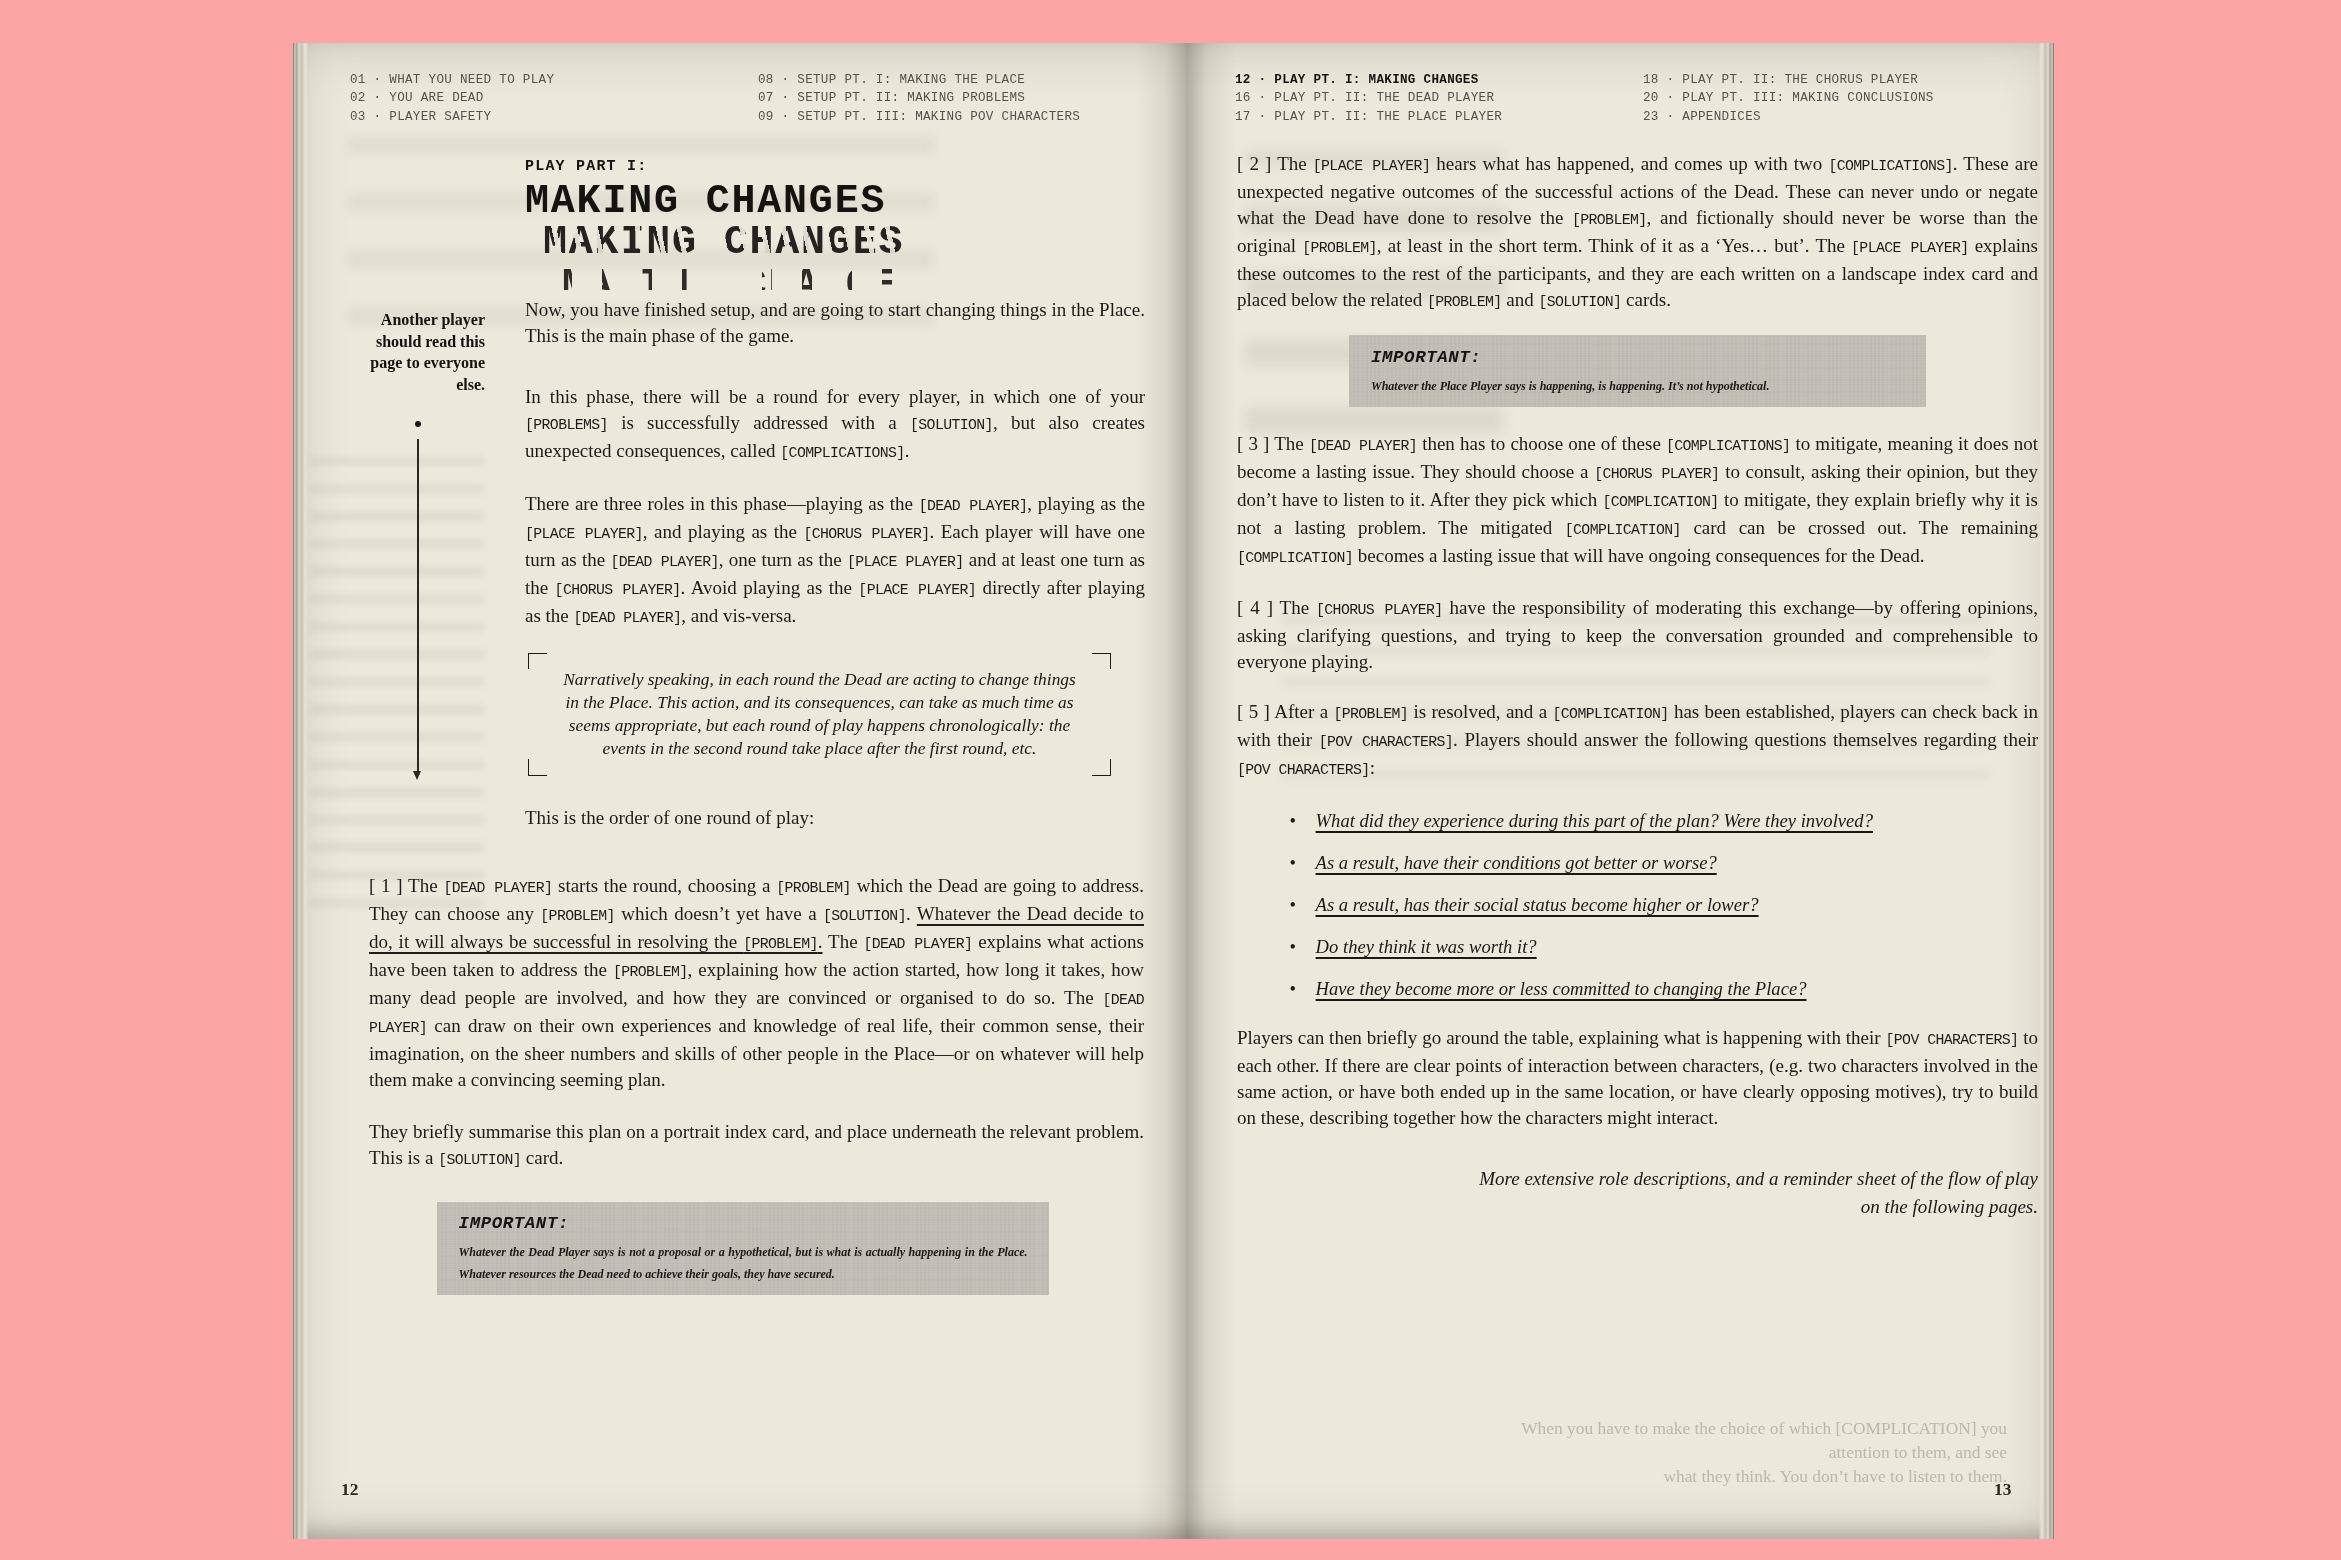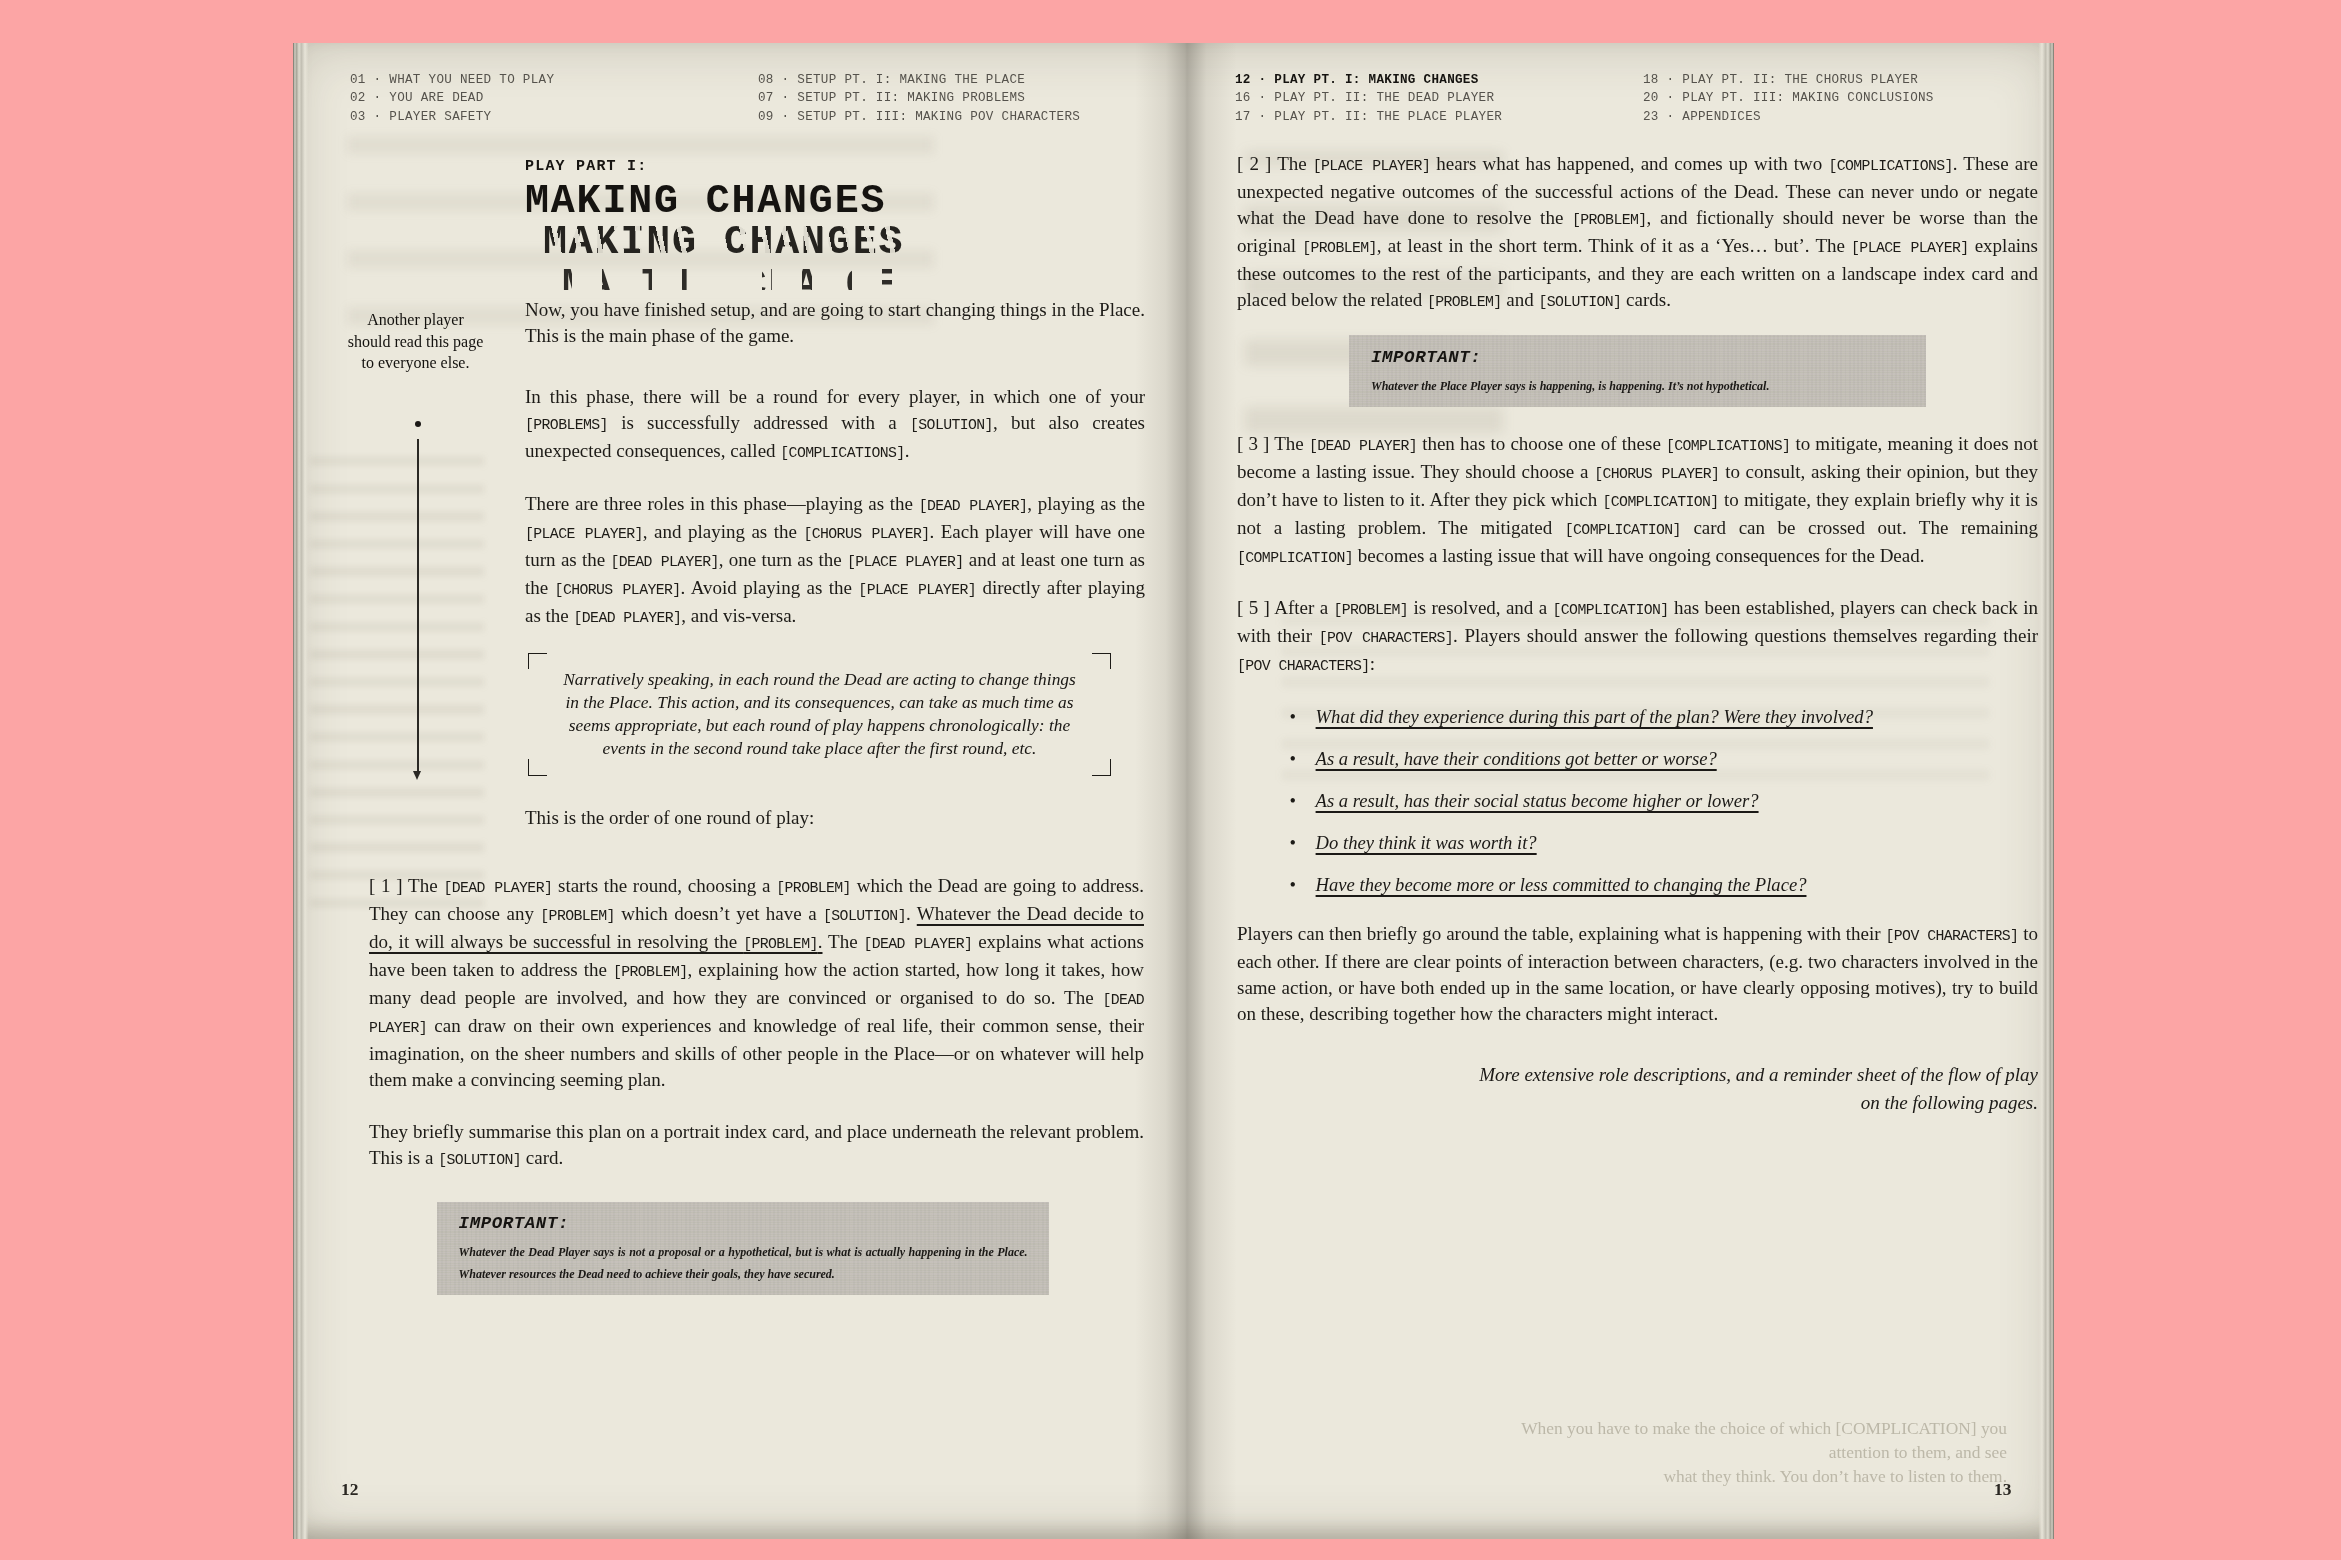--- a/index.html
+++ b/index.html
@@ -27,21 +27,21 @@
           line-height:41px;letter-spacing:1.8px;color:#151310;white-space:nowrap;}
   .tl2{margin-left:18px;opacity:.92;
        -webkit-mask-image:repeating-linear-gradient(78deg,#000 0 15.6px,rgba(0,0,0,.07) 15.6px 20.4px);
        mask-image:repeating-linear-gradient(78deg,#000 0 15.6px,rgba(0,0,0,.07) 15.6px 20.4px);}
   .tl3wrap{height:25px;overflow:hidden;margin-left:37px;margin-top:2.4px;}
   .tl3{opacity:.88;
        -webkit-mask-image:repeating-linear-gradient(90deg,#000 0 9.6px,transparent 9.6px 40px);
        mask-image:repeating-linear-gradient(90deg,#000 0 9.6px,transparent 9.6px 40px);}
 
   
-  .margin-note{width:139px;text-align:center;font-weight:400;font-size:16px;line-height:21.6px;color:#14120f;}
+  .margin-note{width:139px;text-align:right;font-weight:700;font-size:16px;line-height:21.6px;color:#14120f;}
   .dot{width:6px;height:6px;border-radius:50%;background:#1b1916;}
   .vline{width:1.8px;background:#2a2824;}
   .arrowhead{width:0;height:0;border-left:4.8px solid transparent;border-right:4.8px solid transparent;border-top:9.6px solid #2a2824;}
 
   
   .col{font-size:19px;line-height:26px;text-align:justify;color:#1d1b17;}
   .col p{margin:0;}
   .seg-m,.seg-um{font-family:"Liberation Mono",monospace;font-size:.78em;letter-spacing:-0.6px;}
   .seg-u,.seg-um{text-decoration:underline;text-decoration-thickness:1.5px;text-underline-offset:3.6px;}
 
@@ -157,20 +157,21 @@
 
     <div class="abs col" style="left:944px;top:108px;width:801px;">
       <p style="margin-bottom:20.4px;">[ 2 ] The <span class="seg-m">[PLACE PLAYER]</span> hears what has happened, and comes up with two <span class="seg-m">[COMPLICATIONS]</span>. These are unexpected negative outcomes of the successful actions of the Dead. These can never undo or negate what the Dead have done to resolve the <span class="seg-m">[PROBLEM]</span>, and fictionally should never be worse than the original <span class="seg-m">[PROBLEM]</span>, at least in the short term. Think of it as a ‘Yes… but’. The <span class="seg-m">[PLACE PLAYER]</span> explains these outcomes to the rest of the participants, and they are each written on a landscape index card and placed below the related <span class="seg-m">[PROBLEM]</span> and <span class="seg-m">[SOLUTION]</span> cards.</p>
 
       <div class="imp" style="margin:0 auto 24px auto;width:533px;">
         <div class="imp-h">IMPORTANT:</div>
         <div class="imp-b">Whatever the Place Player says is happening, is happening. It’s not hypothetical.</div>
       </div>
 
       <p style="margin-bottom:24px;">[ 3 ] The <span class="seg-m">[DEAD PLAYER]</span> then has to choose one of these <span class="seg-m">[COMPLICATIONS]</span> to mitigate, meaning it does not become a lasting issue. They should choose a <span class="seg-m">[CHORUS PLAYER]</span> to consult, asking their opinion, but they don’t have to listen to it. After they pick which <span class="seg-m">[COMPLICATION]</span> to mitigate, they explain briefly why it is not a lasting problem. The mitigated <span class="seg-m">[COMPLICATION]</span> card can be crossed out. The remaining <span class="seg-m">[COMPLICATION]</span> becomes a lasting issue that will have ongoing consequences for the Dead.</p>
+      <p style="margin-bottom:24px;">[ 4 ] The <span class="seg-m">[CHORUS PLAYER]</span> have the responsibility of moderating this exchange—by offering opinions, asking clarifying questions, and trying to keep the conversation grounded and comprehensible to everyone playing.</p>
       <p style="margin-bottom:25px;">[ 5 ] After a <span class="seg-m">[PROBLEM]</span> is resolved, and a <span class="seg-m">[COMPLICATION]</span> has been established, players can check back in with their <span class="seg-m">[POV CHARACTERS]</span>. Players should answer the following questions themselves regarding their <span class="seg-m">[POV CHARACTERS]</span>:</p>
 
       <ul class="qlist" style="margin-left:49px;width:737px;margin-bottom:24px;">
         <li>
           <span class="qbul">•</span>
           <span class="qtxt">What did they experience during this part of the plan? Were they involved?</span>
         </li>
         <li>
           <span class="qbul">•</span>
           <span class="qtxt">As a result, have their conditions got better or worse?</span>

